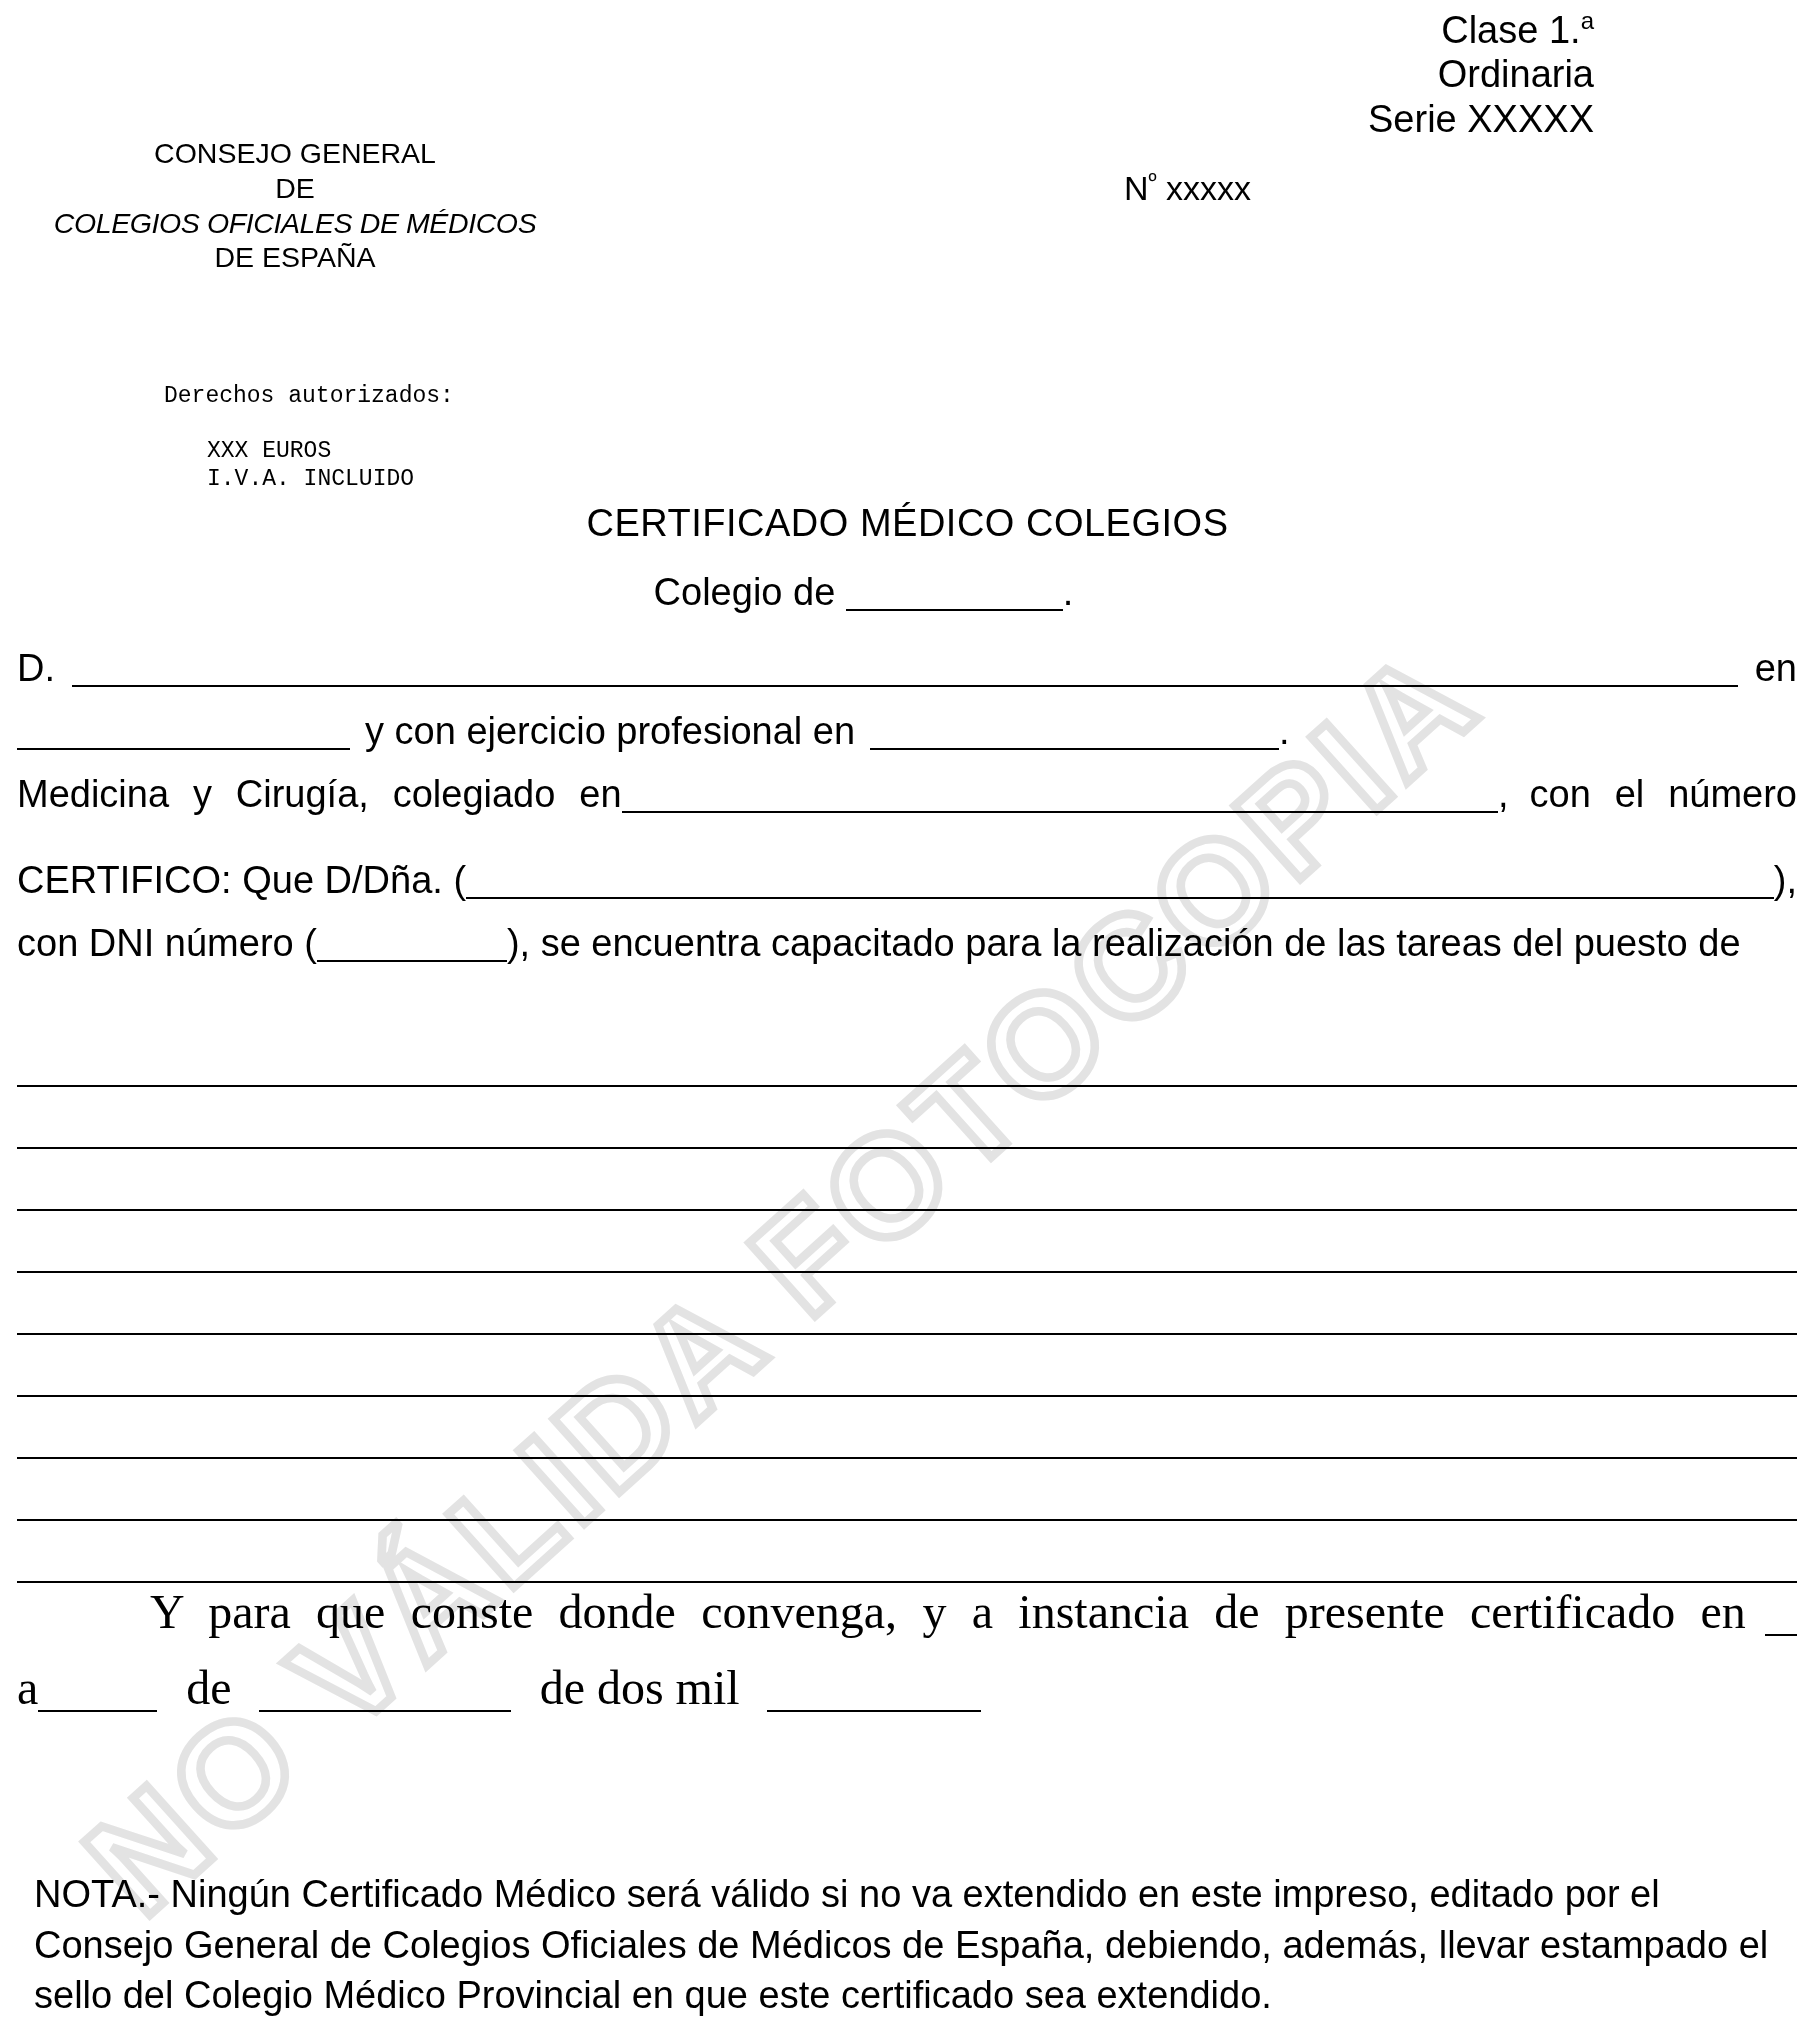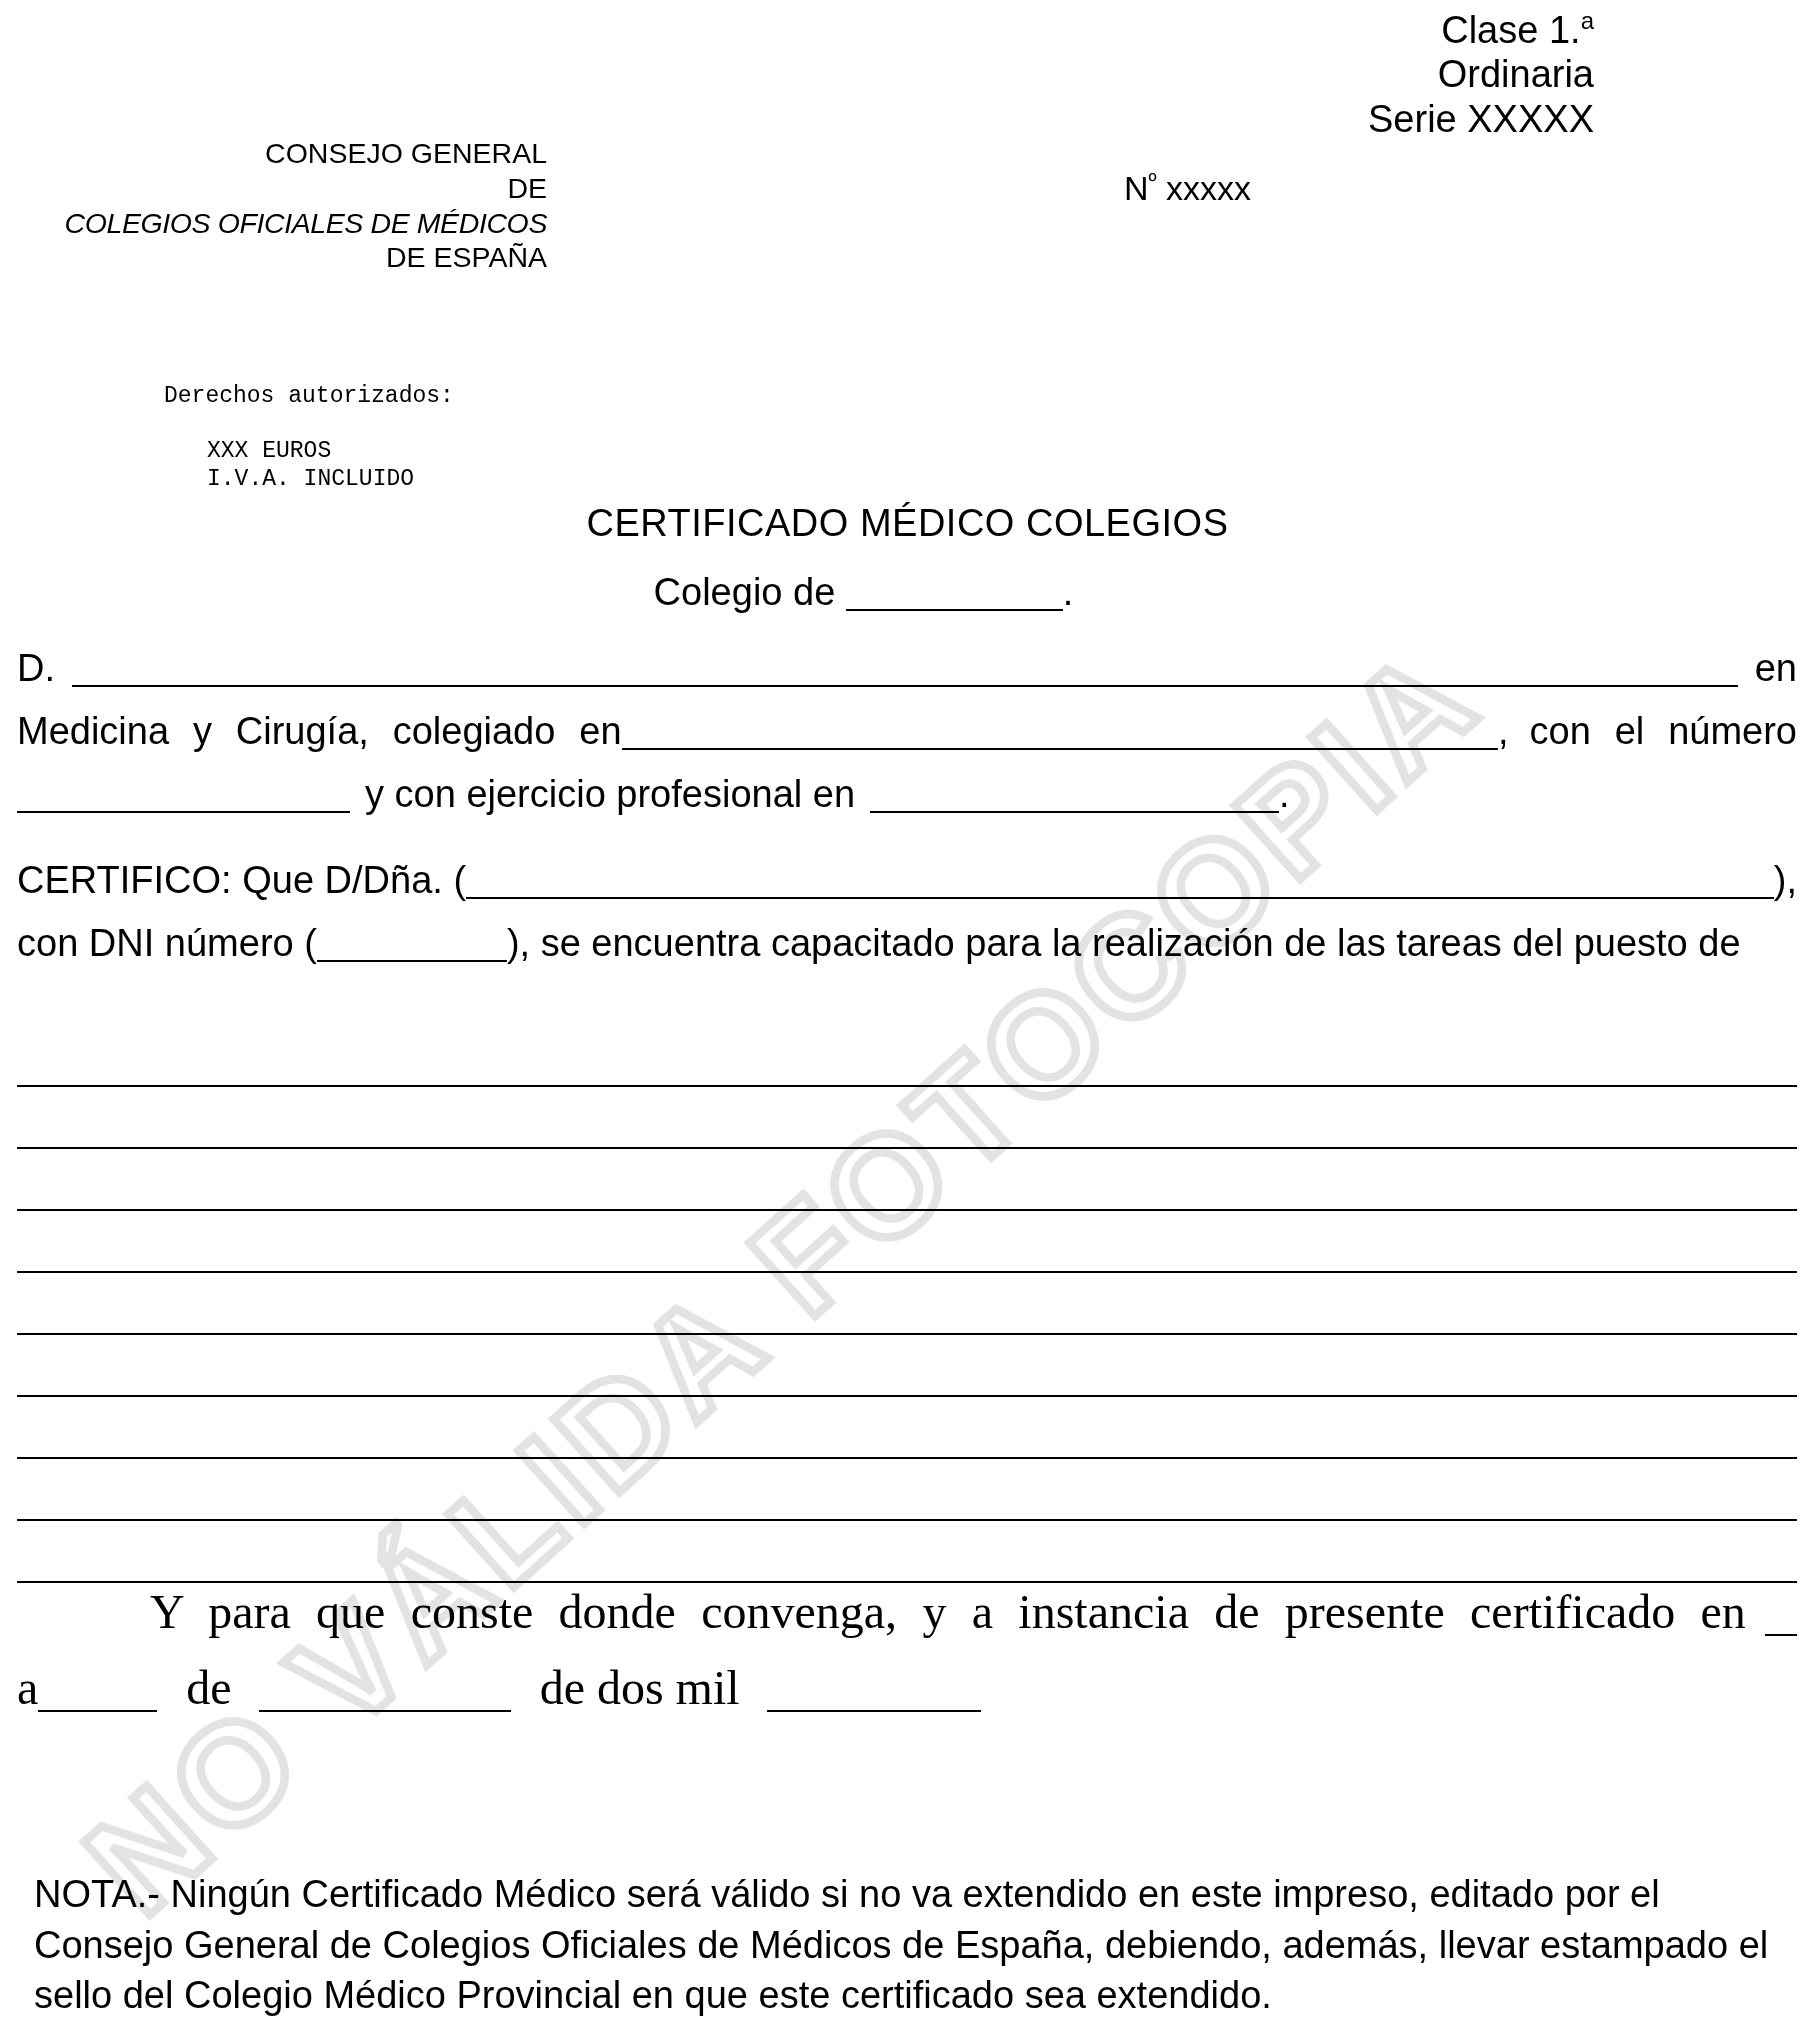--- a/index.html
+++ b/index.html
@@ -66,21 +66,21 @@
     font-size: 24px;
     vertical-align: super;
     line-height: 0;
   }
 
   
   #council-block {
     left: 43px;
     top: 136px;
     width: 504px;
-    text-align: right;
+    text-align: center;
     font-size: 28.5px;
     line-height: 1.22;
   }
   #council-block .ital {
     font-style: italic;
     letter-spacing: -0.4px;
   }
 
   
   #numero-block {
@@ -235,34 +235,34 @@
 
       <div class="frow">
         <div class="justify-row">
           <span class="seg">D.</span>
           <span class="rule" style="flex:1 1 auto; margin-left:17px; margin-right:17px"></span>
           <span class="seg">en</span>
         </div>
       </div>
 
       <div class="frow">
+        <div class="justify-row" style="width:1436px">
+          <span class="rule" style="width:333px"></span>
+          <span class="seg" style="margin-left:15px">y con ejercicio profesional en</span>
+          <span class="rule" style="width:409px; margin-left:15px"></span>
+            <span class="seg">.</span>
+        </div>
+      </div>
+
+      <div class="frow">
         <div class="justify-row">
           <span class="seg wordspread">Medicina y Cirugía, colegiado en</span>
           <span class="rule" style="flex:1 1 auto"></span>
           <span class="seg">,</span>
           <span class="seg wordspread" style="margin-left:21px">con el número</span>
-        </div>
-      </div>
-
-      <div class="frow">
-        <div class="justify-row" style="width:1436px">
-          <span class="rule" style="width:333px"></span>
-          <span class="seg" style="margin-left:15px">y con ejercicio profesional en</span>
-          <span class="rule" style="width:409px; margin-left:15px"></span>
-            <span class="seg">.</span>
         </div>
       </div>
 
       <div style="height:23px"></div>
 
       <div class="frow">
         <div class="justify-row">
           <span class="seg">CERTIFICO: Que D/Dña. (</span>
           <span class="rule" style="flex:1 1 auto"></span>
           <span class="seg">),</span>

